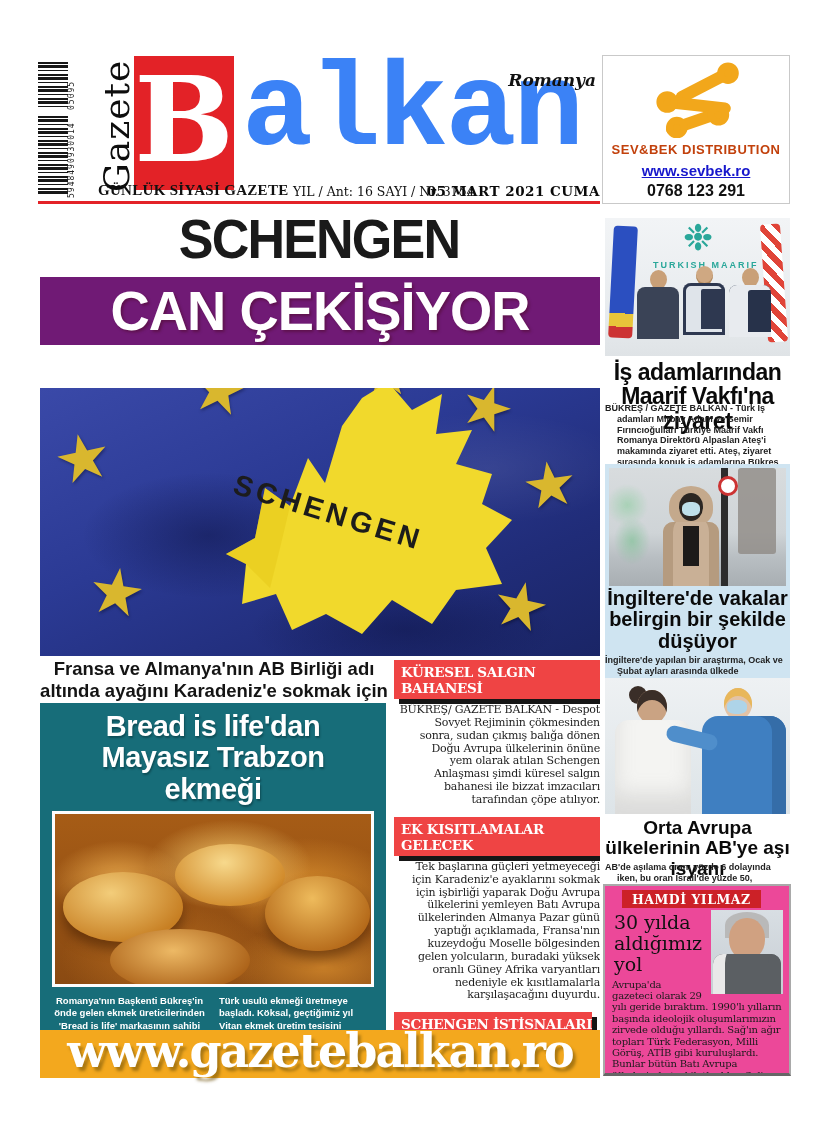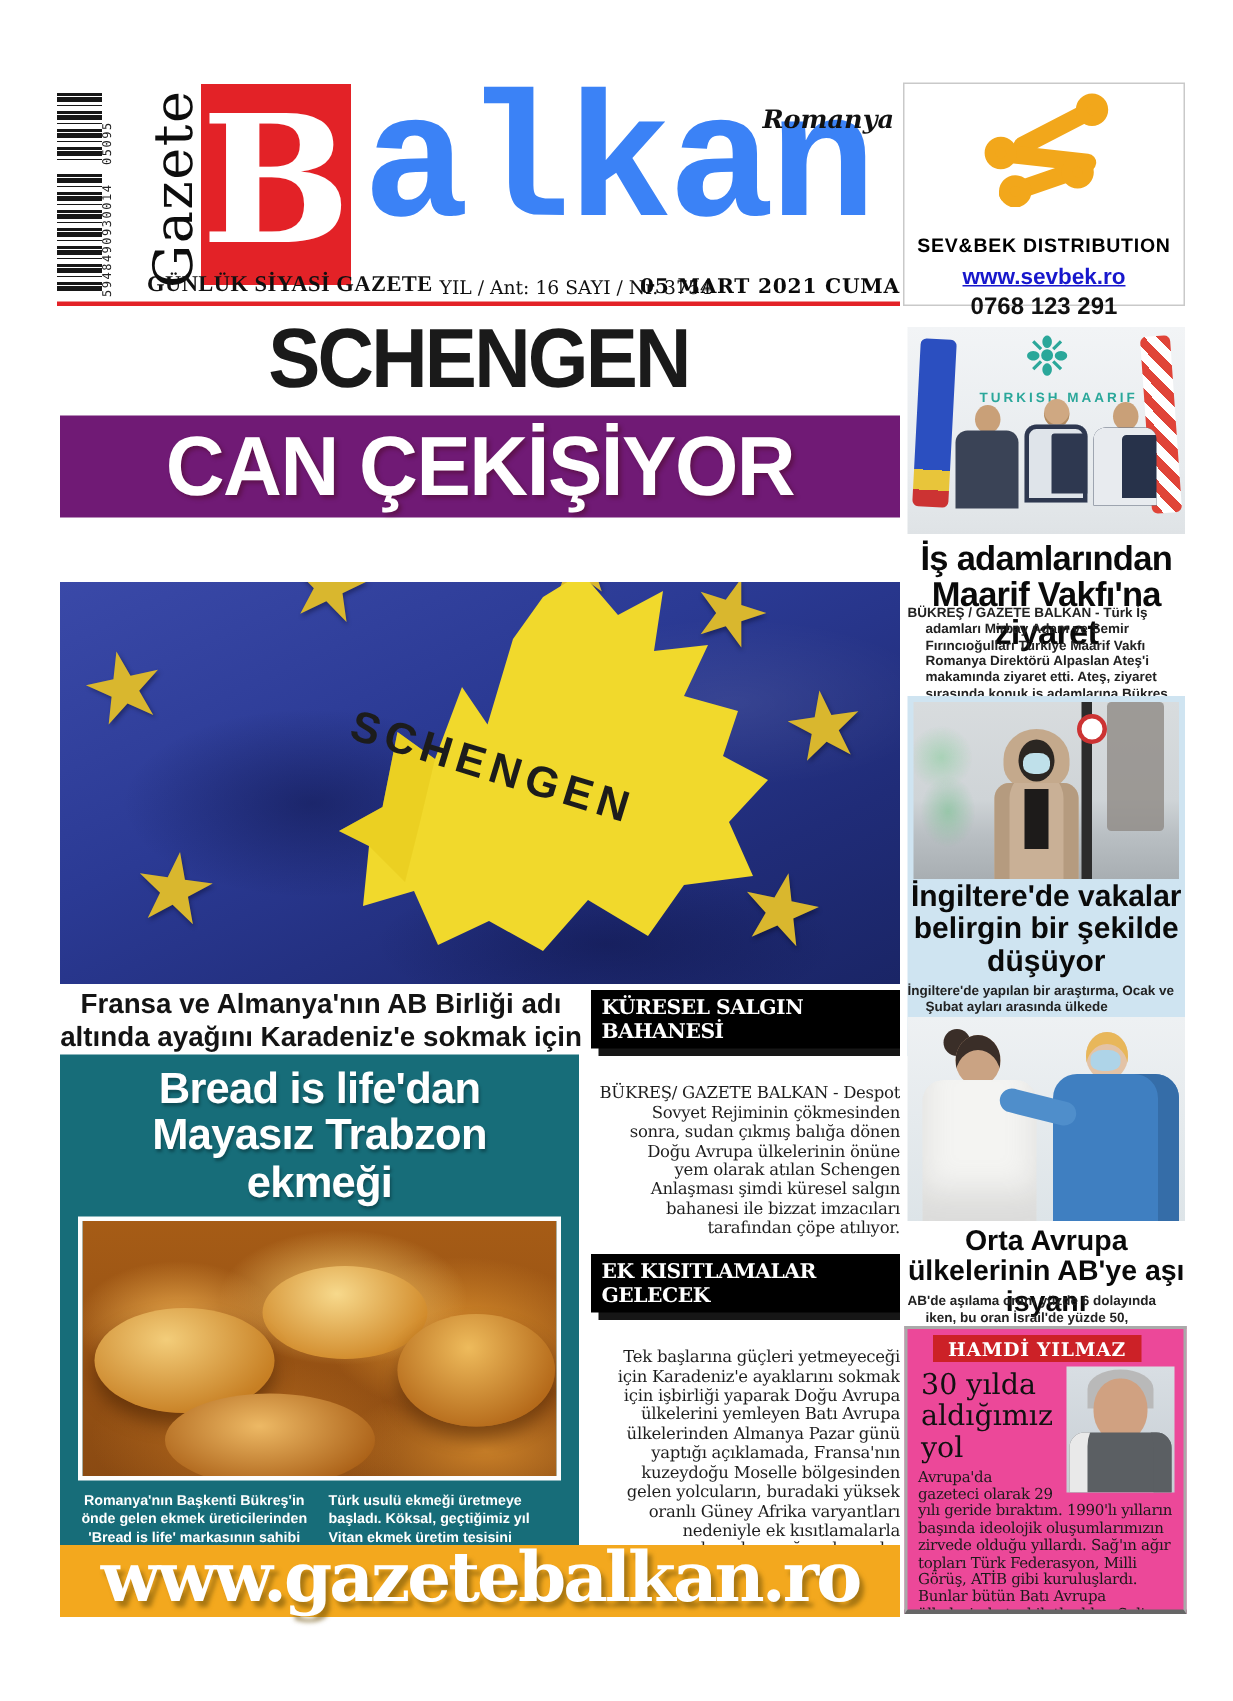--- a/index.html
+++ b/index.html
@@ -23,21 +23,21 @@
   .romanya { position:absolute; right:4px; top:16px; font-family:"DejaVu Serif", serif; font-style:italic; font-weight:bold; font-size:17px; color:#111; }
   .mast-row { position:absolute; left:0; top:128px; width:562px; height:18px; }
   .tagline { position:absolute; left:60px; top:0; font-family:"Liberation Serif", serif; font-weight:bold; font-size:15px; color:#111; letter-spacing:0.3px; }
   .issue-info { position:absolute; left:255px; top:2px; font-family:"DejaVu Serif", serif; font-size:12.5px; color:#111; }
   .mast-date { position:absolute; right:0; top:1px; font-family:"DejaVu Serif", serif; font-weight:bold; font-size:13.5px; color:#0a0a0a; letter-spacing:0.5px; }
   .red-rule { position:absolute; left:38px; top:201px; width:562px; height:3px; background:#e32227; }
 
   
   .dist-box { position:absolute; left:602px; top:55px; width:188px; height:149px; border:1px solid #c9c9c9; background:#fff; text-align:center; padding-top:6px; }
   .dist-logo { display:block; margin:0 auto; }
-  .dist-name { display:block; color:#000000; font-weight:bold; font-size:13px; letter-spacing:0.5px; margin-top:18px; }
+  .dist-name { display:block; color:#c2410c; font-weight:bold; font-size:13px; letter-spacing:0.5px; margin-top:4px; }
   .dist-site { display:inline-block; color:#1717cc; font-weight:bold; font-size:15px; text-decoration:underline; margin-top:5px; }
   .dist-phone { display:block; color:#111; font-weight:bold; font-size:16px; margin-top:2px; }
 
   
   .kicker { position:absolute; left:38px; top:208px; width:562px; text-align:center; font-weight:900; font-size:56px; letter-spacing:-2px; color:#1a1a1a; transform:scaleX(0.93); transform-origin:center; line-height:1.1; }
   .head-redbox { position:absolute; left:40px; top:277px; width:560px; height:68px; background:#701a75; display:flex; align-items:center; justify-content:center; }
   .head-redbox .txt { color:#fff; font-weight:900; font-size:56px; letter-spacing:-1px; transform:scaleX(0.97); line-height:1; text-shadow:2px 2px 3px rgba(60,0,0,.35); }
 
   
   .flag-photo { position:absolute; left:40px; top:388px; width:560px; height:268px; background:linear-gradient(155deg,#3a49a8 0%,#2b3a94 40%,#202c78 75%,#1a2566 100%); overflow:hidden; }
@@ -67,21 +67,21 @@
   .loaf2 { left:120px; top:30px; width:110px; height:62px; background:radial-gradient(ellipse at 45% 30%,#f7d98c,#d18a2a 75%); }
   .loaf3 { left:210px; top:62px; width:105px; height:75px; background:radial-gradient(ellipse at 45% 30%,#eebb5c,#b56a1a 75%); box-shadow:0 8px 12px rgba(60,25,0,.45); }
   .loaf4 { left:55px; top:115px; width:140px; height:62px; background:radial-gradient(ellipse at 45% 35%,#edb965,#a85d14 80%); }
   .bread-caption { display:flex; gap:12px; margin-top:8px; }
   .bread-caption .col { flex:1; color:#fff; font-size:9.5px; font-weight:bold; line-height:1.32; }
   .bread-caption .col.c1 { text-align:center; }
   .bread-caption .col.c2 { text-align:left; }
 
   
   .mid-col { position:absolute; left:394px; top:660px; width:206px; height:373px; overflow:hidden; }
-  .mid-header { display:inline-block; background:#000000; color:#fff; font-family:"DejaVu Serif", serif; font-weight:bold; font-size:13.5px; padding:4px 0 3px 7px; box-shadow:5px 5px 0 #161616; margin-bottom:24px; letter-spacing:-0.3px; }
+  .mid-header { display:inline-block; background:#ef4444; color:#fff; font-family:"DejaVu Serif", serif; font-weight:bold; font-size:13.5px; padding:4px 0 3px 7px; box-shadow:5px 5px 0 #161616; margin-bottom:5px; letter-spacing:-0.3px; }
   .mid-body { font-family:"DejaVu Serif", serif; font-size:11px; line-height:1.17; color:#1d1d1d; padding-left:14px; text-indent:-14px; margin-bottom:10px; letter-spacing:-0.2px;text-align:right; }
   .pageref { font-weight:bold; }
 
   
   .r-art1-photo { position:absolute; left:605px; top:218px; width:185px; height:138px; background:linear-gradient(180deg,#f2f4f6 0%,#e7ebee 70%,#dfe3e6 100%); overflow:hidden; }
   .maarif-logo { position:absolute; left:78px; top:2px; font-size:36px; color:#2aa79a; line-height:1; }
   .maarif-text { position:absolute; left:48px; top:42px; font-size:9px; font-weight:bold; letter-spacing:2px; color:#2aa79a; }
   .flag-l { position:absolute; left:6px; top:8px; width:24px; height:112px; background:linear-gradient(180deg,#2b4fc0 0 78%, #e8c53a 78% 90%, #cc3333 90%); border-radius:4px; transform:rotate(3deg); }
   .flag-r { position:absolute; right:6px; top:6px; width:20px; height:118px; background:repeating-linear-gradient(50deg,#e04438 0 6px,#fff 6px 12px); border-radius:4px; transform:rotate(-4deg); }
   .man { position:absolute; }

